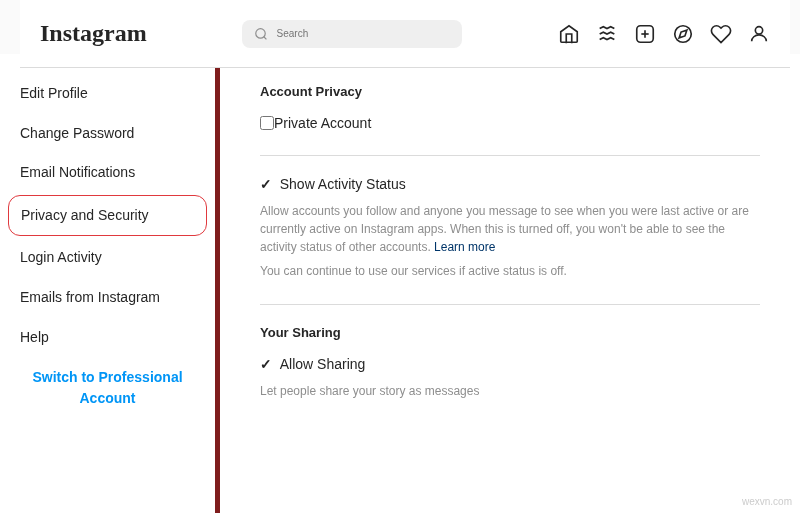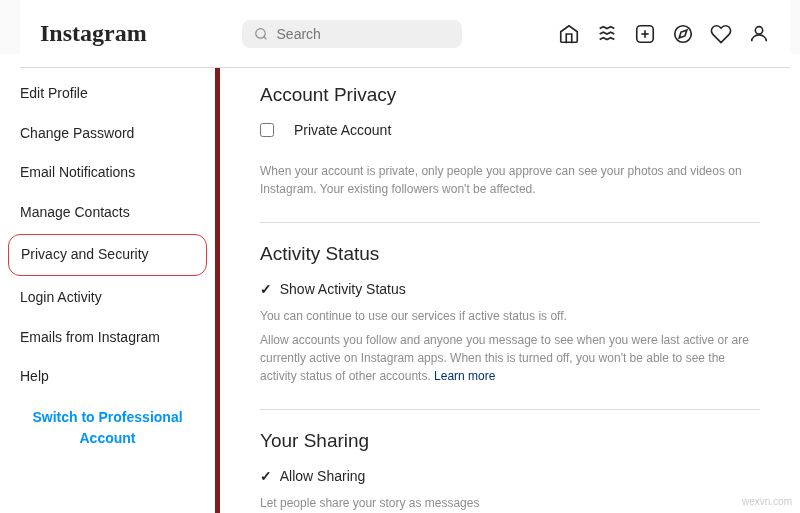--- a/index.html
+++ b/index.html
@@ -31,21 +31,21 @@
       background: #efefef;
       border-radius: 8px;
       padding: 6px 12px;
       width: 220px;
       gap: 8px;
     }
     .search-bar input {
       border: none;
       background: transparent;
       outline: none;
-      font-size: 14px;
+      font-size: 10px;
       color: #8e8e8e;
       width: 100%;
     }
     .search-icon-svg { color: #8e8e8e; }
     .header-icons {
       display: flex;
       align-items: center;
       gap: 16px;
     }
     .header-icon {
@@ -101,32 +101,32 @@
     .main-content {
       flex: 1;
       padding: 30px 40px;
       background: #fff;
       overflow-y: auto;
     }
 
     
     .section { margin-bottom: 24px; }
     .section-title {
-      font-size: 19px;
-      font-weight: 400;
+      font-size: 13px;
+      font-weight: 700;
       color: #262626;
       margin-bottom: 16px;
     }
     .section-divider { height: 1px; background: #dbdbdb; margin-bottom: 20px; }
 
     .checkbox-row {
       display: flex;
       align-items: center;
-      gap: 20px;
-      margin-bottom: 24px;
+      gap: 0;
+      margin-bottom: 10px;
     }
     .checkbox-row input[type="checkbox"] {
       width: 14px;
       height: 14px;
       cursor: pointer;
     }
     .checkbox-label {
       font-size: 14px;
       color: #262626;
     }
@@ -210,48 +210,45 @@
     </span>
   </div>
 </header>
 
 <div class="page-container">
 
   <nav class="sidebar">
     <div class="sidebar-item">Edit Profile</div>
     <div class="sidebar-item">Change Password</div>
     <div class="sidebar-item">Email Notifications</div>
-    <div class="sidebar-item">Manage Contacts</div>
     <div class="sidebar-item active">Privacy and Security</div>
     <div class="sidebar-item">Login Activity</div>
     <div class="sidebar-item">Emails from Instagram</div>
     <div class="sidebar-item">Help</div>
     <div class="switch-professional">Switch to Professional<br>Account</div>
   </nav>
 
   <main class="main-content">
 
     <div class="section">
       <div class="section-title">Account Privacy</div>
       <div class="checkbox-row">
         <input type="checkbox" style="">
         <span class="checkbox-label">Private Account</span>
       </div>
-      <p class="description">When your account is private, only people you approve can see your photos and videos on Instagram. Your existing followers won't be affected.</p>
     </div>
     <div class="section-divider"></div>
 
     <div class="section">
-      <div class="section-title">Activity Status</div>
       <div class="checkmark-row">
         <span class="checkmark">✓</span>
         <span class="checkbox-label">Show Activity Status</span>
       </div>
+      <p class="description">Allow accounts you follow and anyone you message to see when you were last active or are currently active on Instagram apps. When this is turned off, you won't be able to see the activity status of other accounts. <a href="#" class="learn-more">Learn more</a></p>
       <p class="description">You can continue to use our services if active status is off.</p>
-      <p class="description">Allow accounts you follow and anyone you message to see when you were last active or are currently active on Instagram apps. When this is turned off, you won't be able to see the activity status of other accounts. <a href="#" class="learn-more">Learn more</a></p>
     </div>
     <div class="section-divider"></div>
 
     <div class="section">
       <div class="section-title">Your Sharing</div>
       <div class="checkmark-row">
         <span class="checkmark">✓</span>
         <span class="checkbox-label">Allow Sharing</span>
       </div>
       <p class="description">Let people share your story as messages</p>

